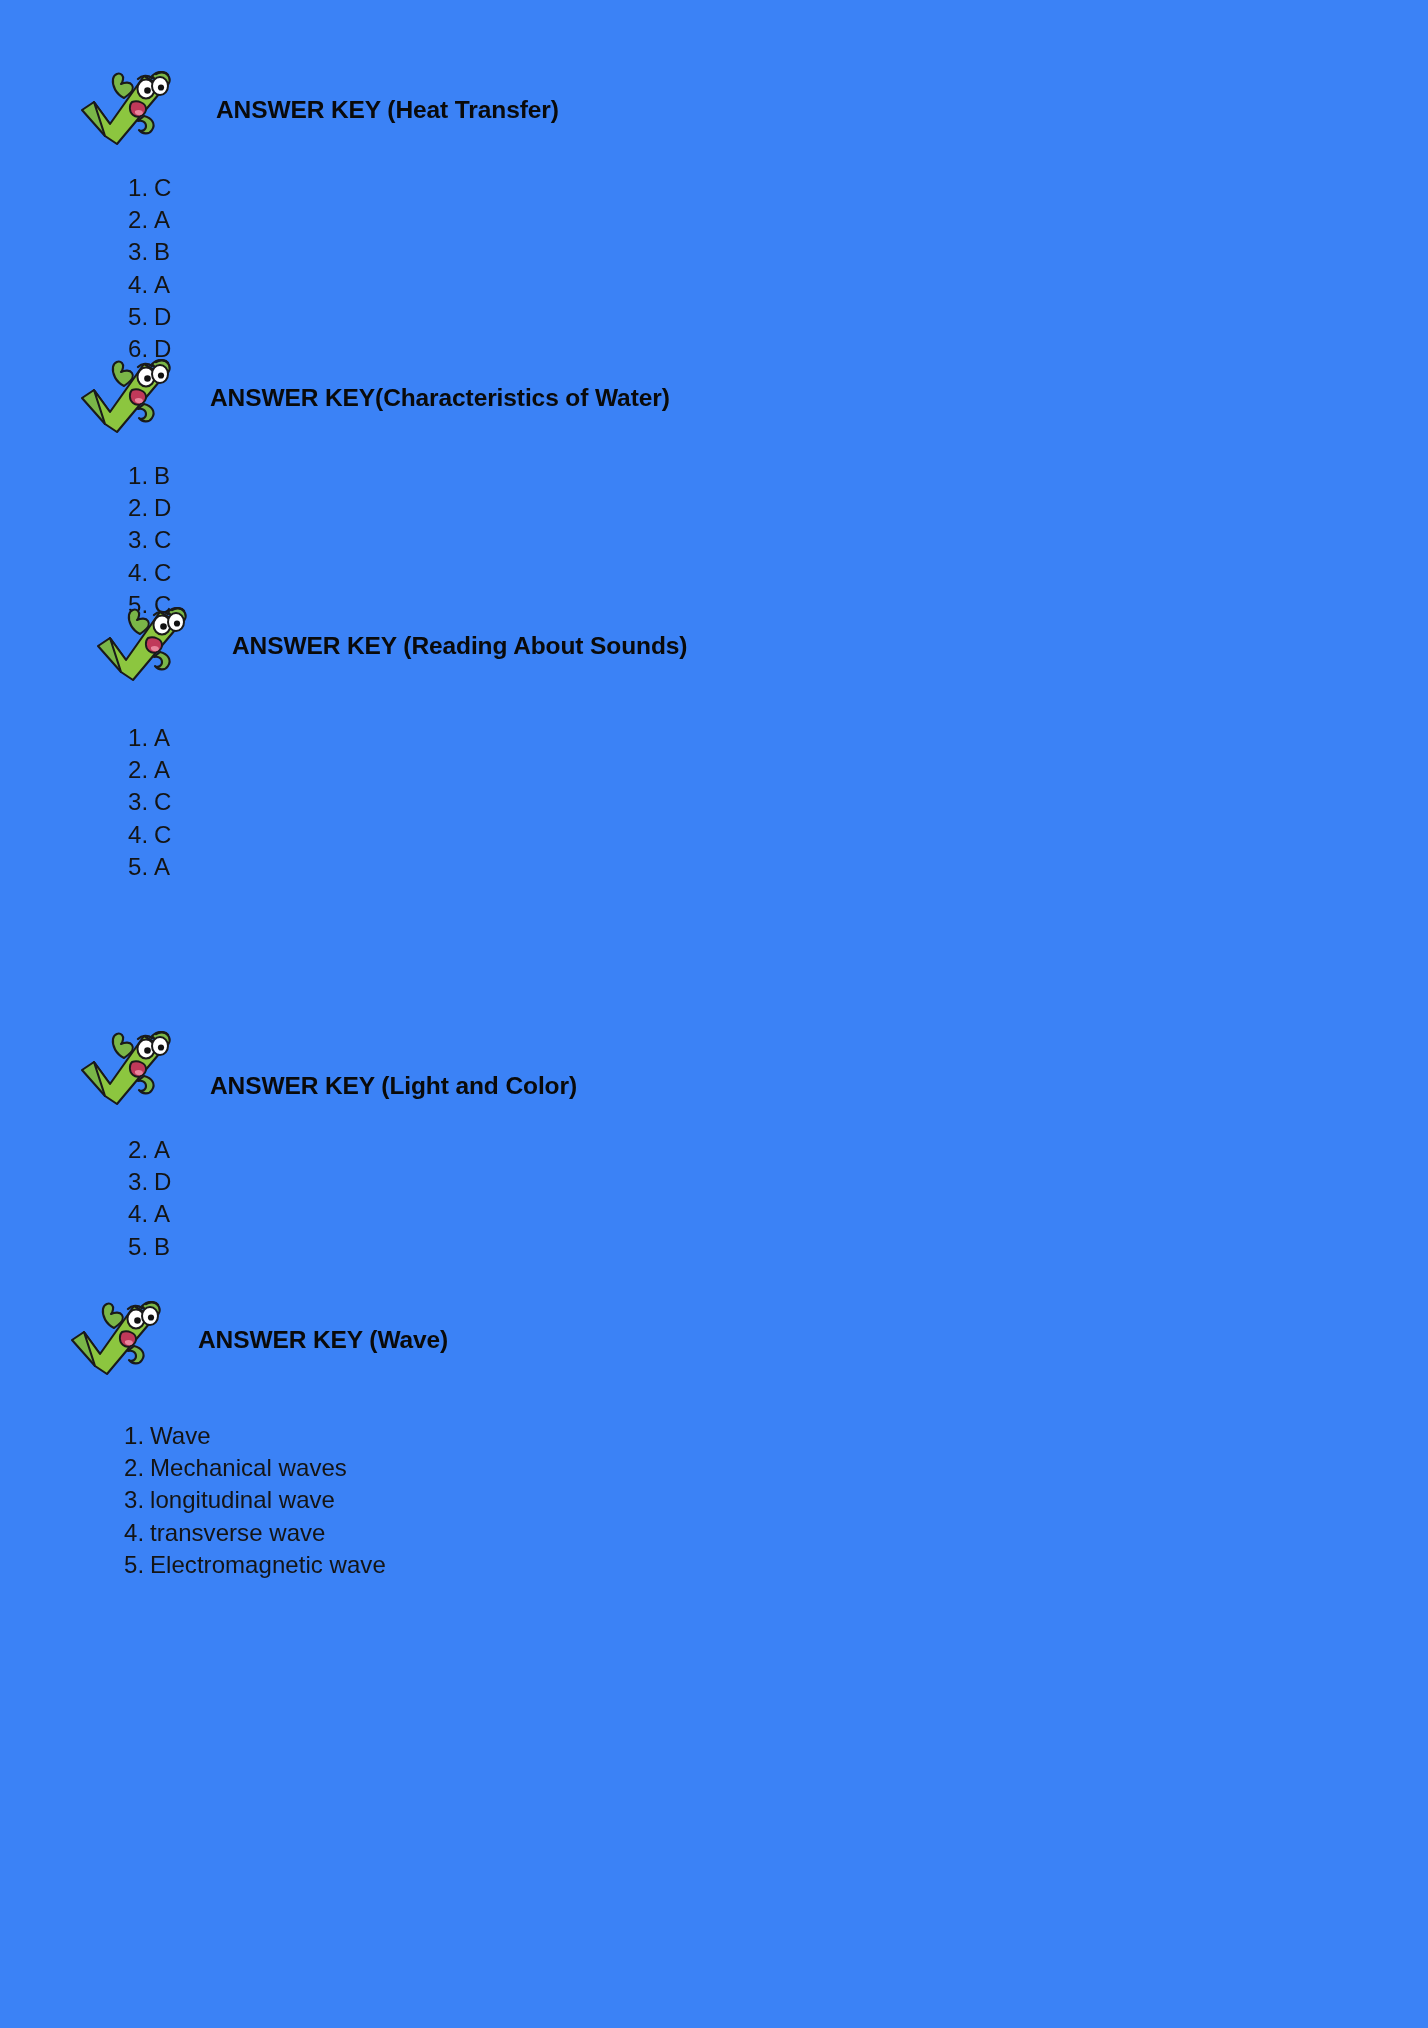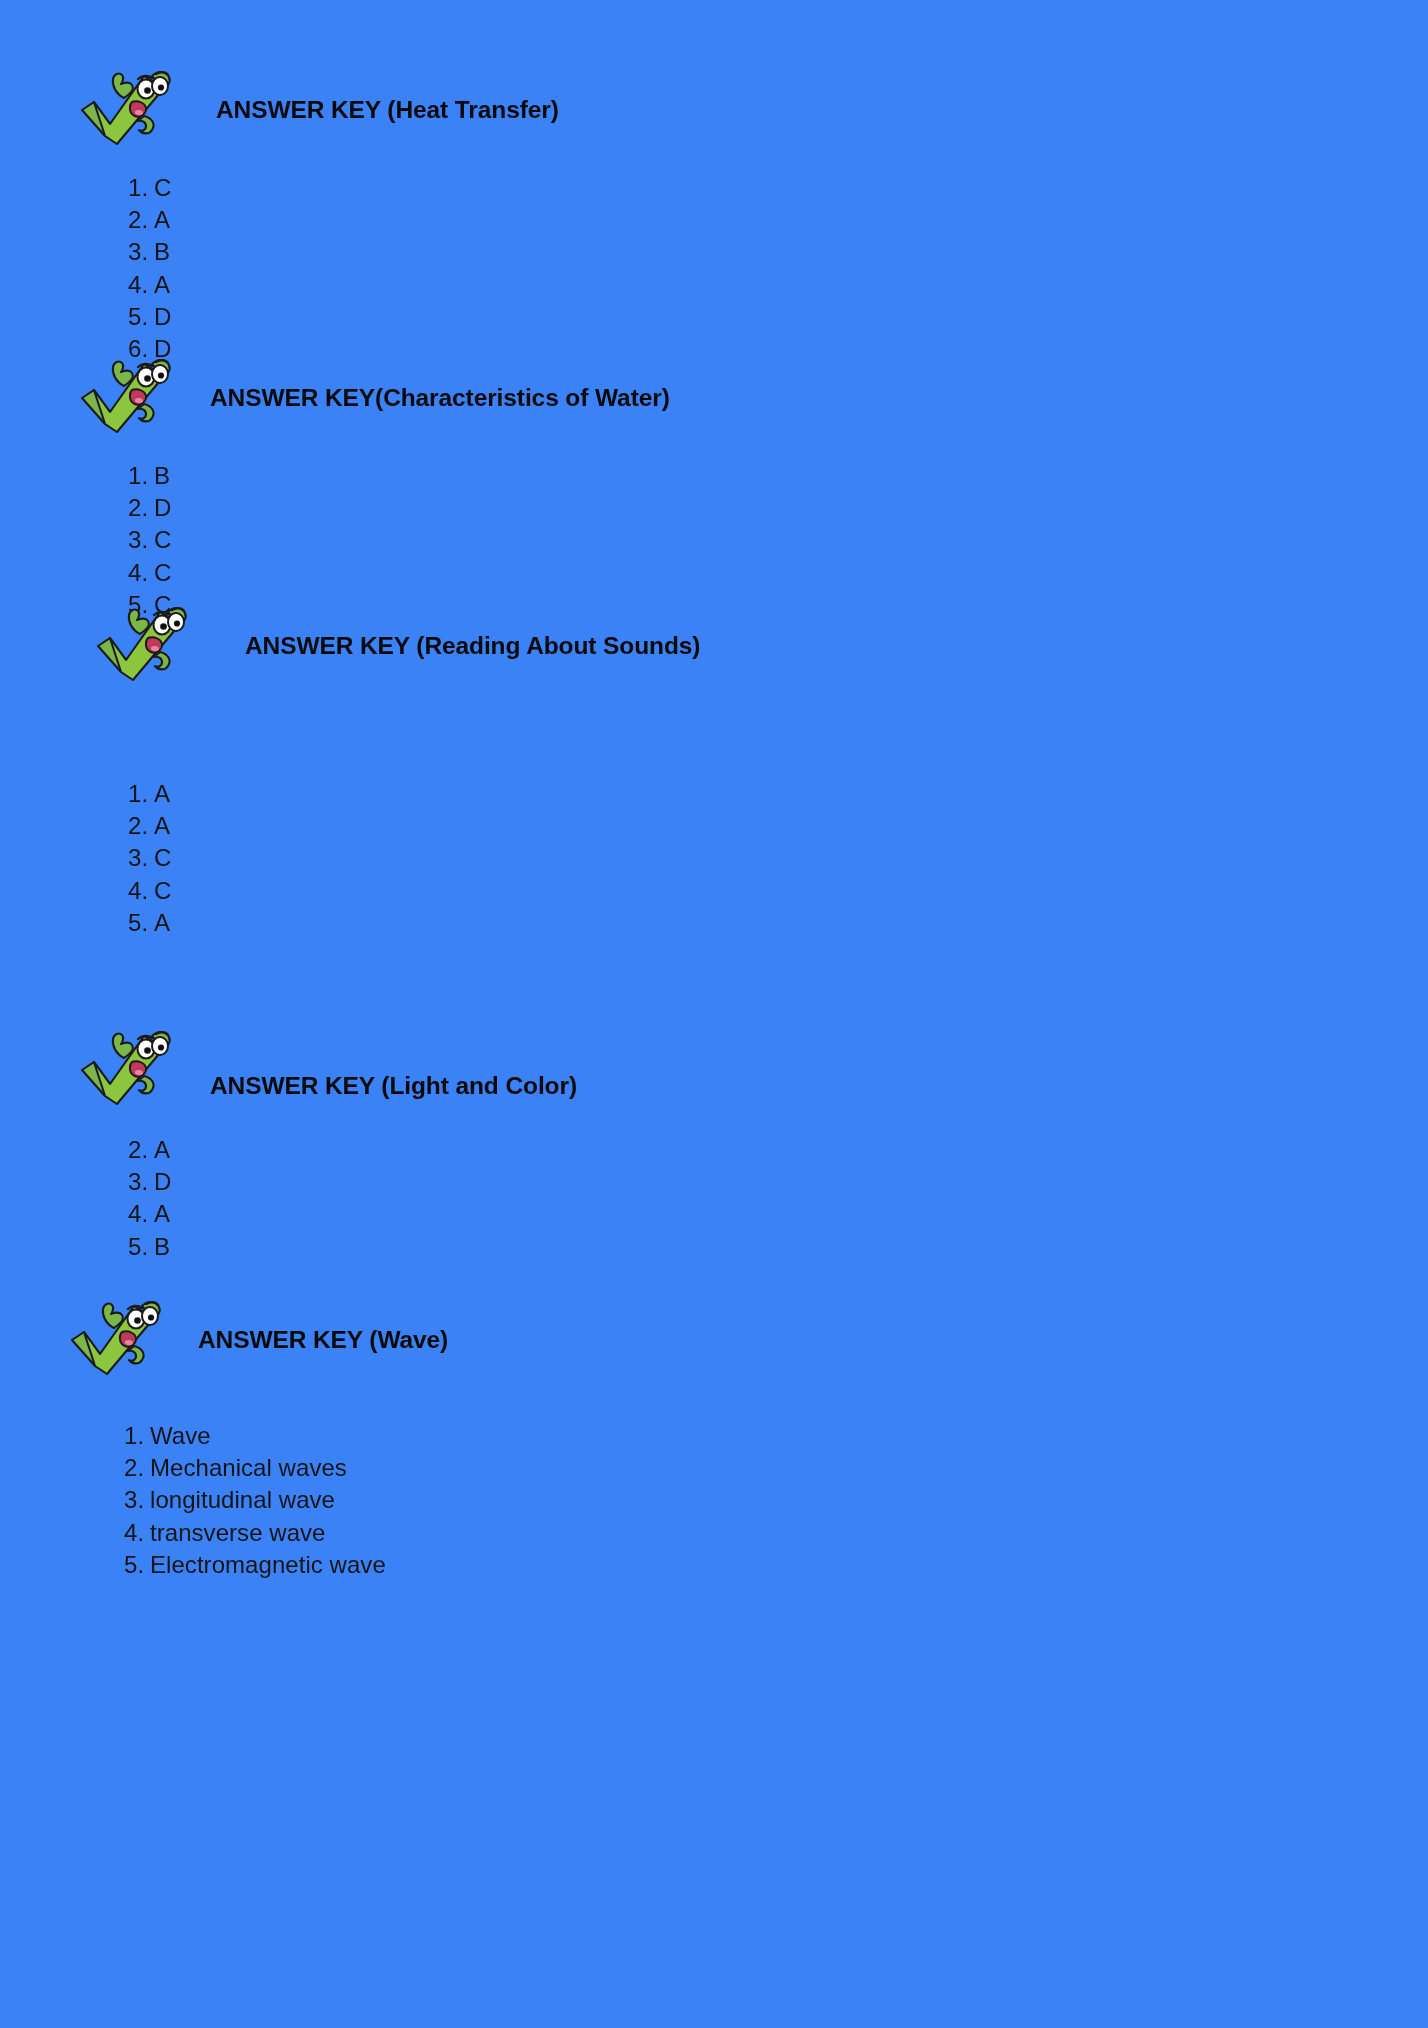--- a/index.html
+++ b/index.html
@@ -178,23 +178,23 @@
             <ellipse cx="88" cy="24" rx="8" ry="9" fill="#ffffff" stroke="#1a1a1a" stroke-width="2"></ellipse>
             <circle cx="75.5" cy="28.5" r="3.3" fill="#111111"></circle>
             <circle cx="89" cy="25.5" r="3.1" fill="#111111"></circle>
             <path d="M66 17 C70 13 76 13 80 16" fill="none" stroke="#1a1a1a" stroke-width="2.4" stroke-linecap="round"></path>
             <path d="M84 12 C88 9 94 10 96 13" fill="none" stroke="#1a1a1a" stroke-width="2.4" stroke-linecap="round"></path>
           </g>
           <path d="M60 40 C66 38 74 41 74 47 C74 53 66 57 61 53 C57 50 57 43 60 40 Z" fill="#c0395a" stroke="#1a1a1a" stroke-width="1.9"></path>
           <path d="M63 49 C66 47 71 48 71 51 C70 54 65 54 63 51 Z" fill="#e8849c"></path>
         </svg>
       </span>
-      <span class="section-title" style="margin-left:49px;">ANSWER KEY (Reading About Sounds)</span>
-    </div>
-    <ol class="answers letters" style="margin-left:128px; margin-top:84px;">
+      <span class="section-title" style="margin-left:36px;">ANSWER KEY (Reading About Sounds)</span>
+    </div>
+    <ol class="answers letters" style="margin-left:128px; margin-top:28px;">
       <li><span class="num">1.</span><span class="val">A</span></li>
       <li><span class="num">2.</span><span class="val">A</span></li>
       <li><span class="num">3.</span><span class="val">C</span></li>
       <li><span class="num">4.</span><span class="val">C</span></li>
       <li><span class="num">5.</span><span class="val">A</span></li>
     </ol>
   </div>
 
   <div class="section" style="top:1022px;">
     <div class="header-row" style="padding-left:72px;">

